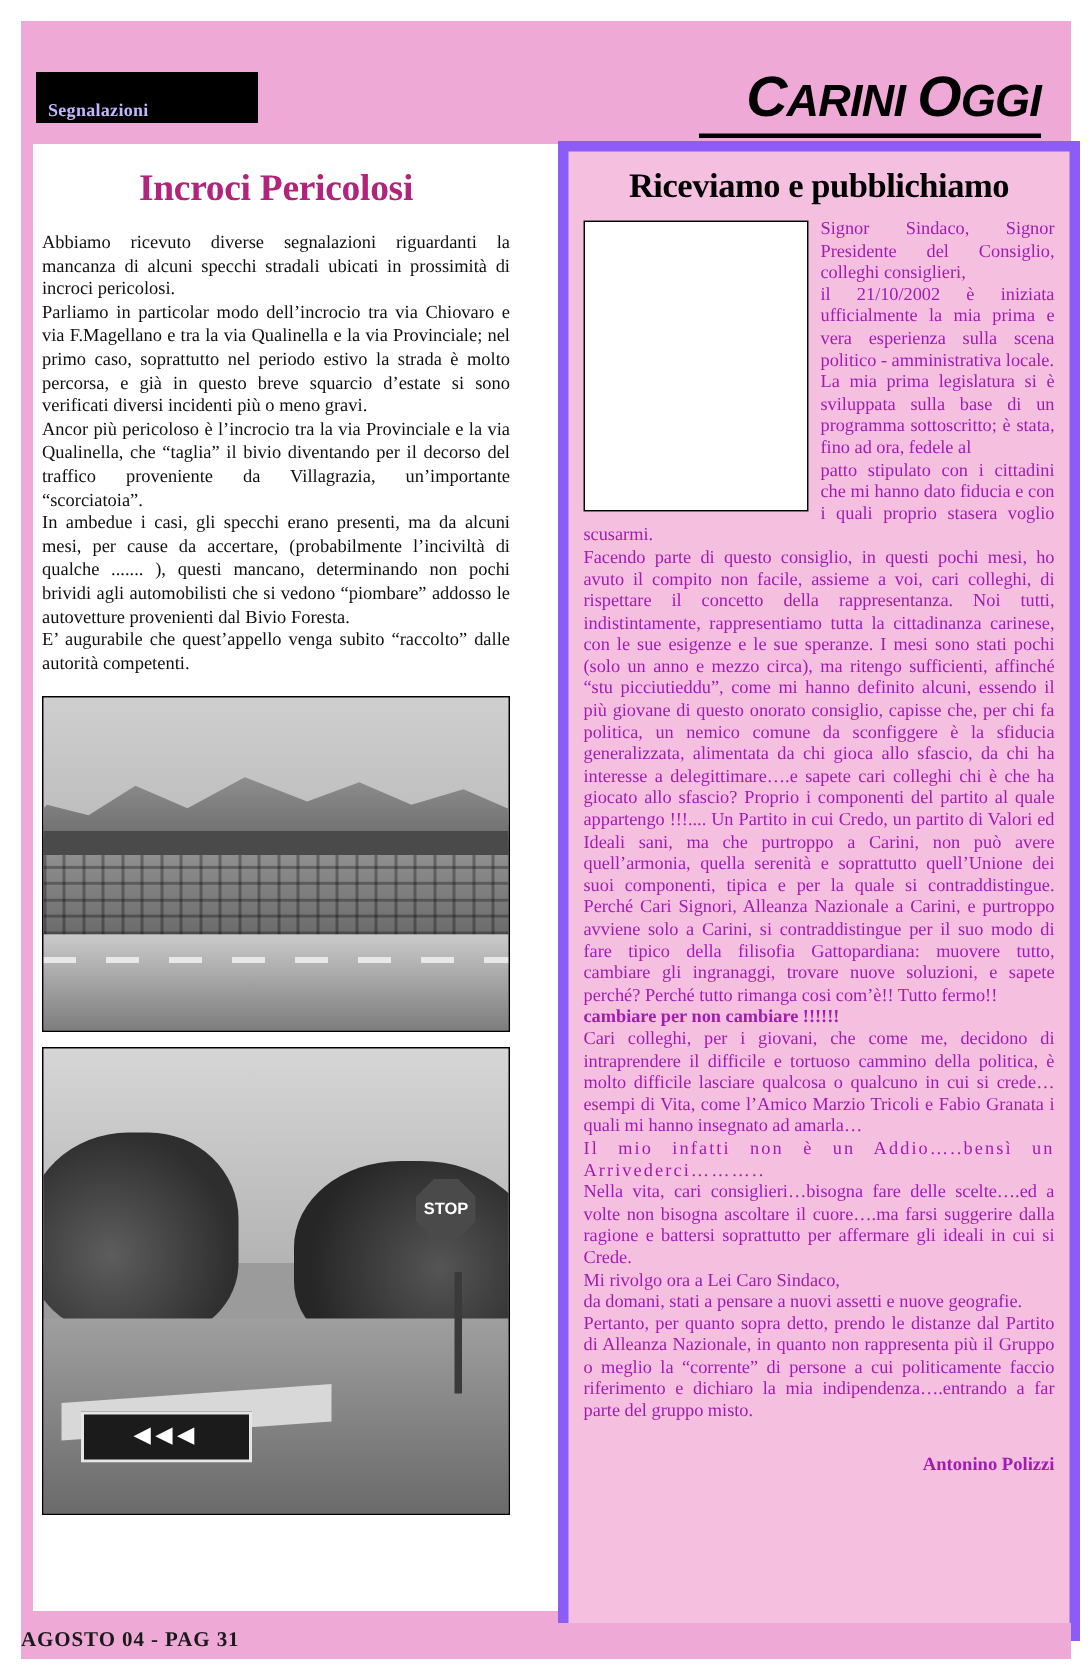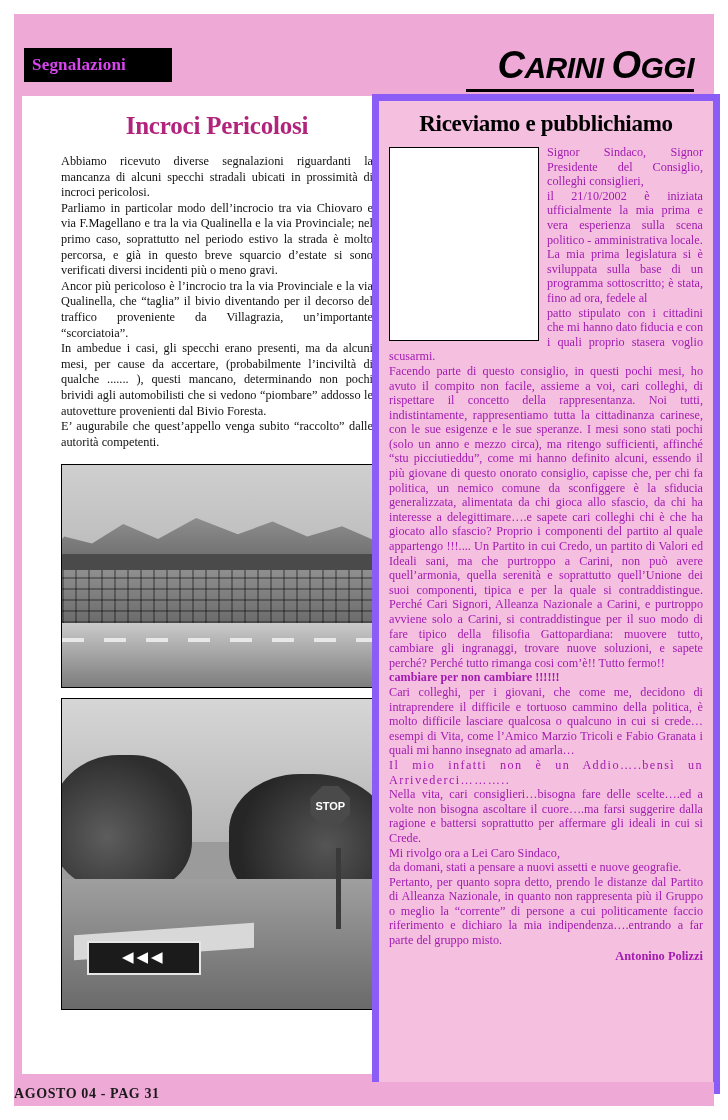--- a/index.html
+++ b/index.html
@@ -41,25 +41,25 @@
     width: 700px; height: 82px;
   }
   .section-tab {
     position: absolute;
     left: 10px; top: 34px;
     width: 148px; height: 34px;
     background: #000000;
   }
   .section-tab span {
     position: absolute;
-    left: 8px; top: 7px;
-    color: #d946ef;
-    font-family: "Liberation Serif", serif;
-    font-weight: bold;
-    font-size: 17px;
+    left: 8px; top: 18px;
+    color: #c4b5fd;
+    font-family: "Liberation Serif", serif;
+    font-weight: bold;
+    font-size: 12px;
     letter-spacing: 0.2px;
   }
   .brand {
     position: absolute;
     right: 20px; top: 30px;
     text-align: right;
   }
   .brand .bt {
     font-family: Liberation Sans, sans-serif;
     font-weight: bold;
@@ -74,21 +74,20 @@
     height: 3px;
     background: #000000;
     width: 228px;
     margin-left: auto;
   }
   
   .left-col {
     position: absolute;
     left: 28px; top: 106px;
     width: 312px;
-    margin-left: 33px;
   }
   .headline {
     color: #b2247c;
     font-family: "Liberation Serif", serif;
     font-weight: bold;
     font-size: 25px;
     text-align: center;
     margin: 6px 0 14px 0;
     letter-spacing: -0.2px;
   }
@@ -226,21 +225,21 @@
     line-height: 14.6px;
     text-align: justify;
     color: #a21caf;
   }
   .letter-text p { margin: 0; }
   .bold { font-weight: bold; }
   .spaced { letter-spacing: 1.4px; }
   .sign-off {
     text-align: right;
     font-weight: bold;
-    margin-top: 1px;
+    margin-top: 21px;
     font-size: 12.4px;
   }
   
   .footer {
     position: absolute;
     left: 14px; bottom: 14px;
     width: 700px; height: 24px;
     background: #efa9d7;
   }
   .footer span {

